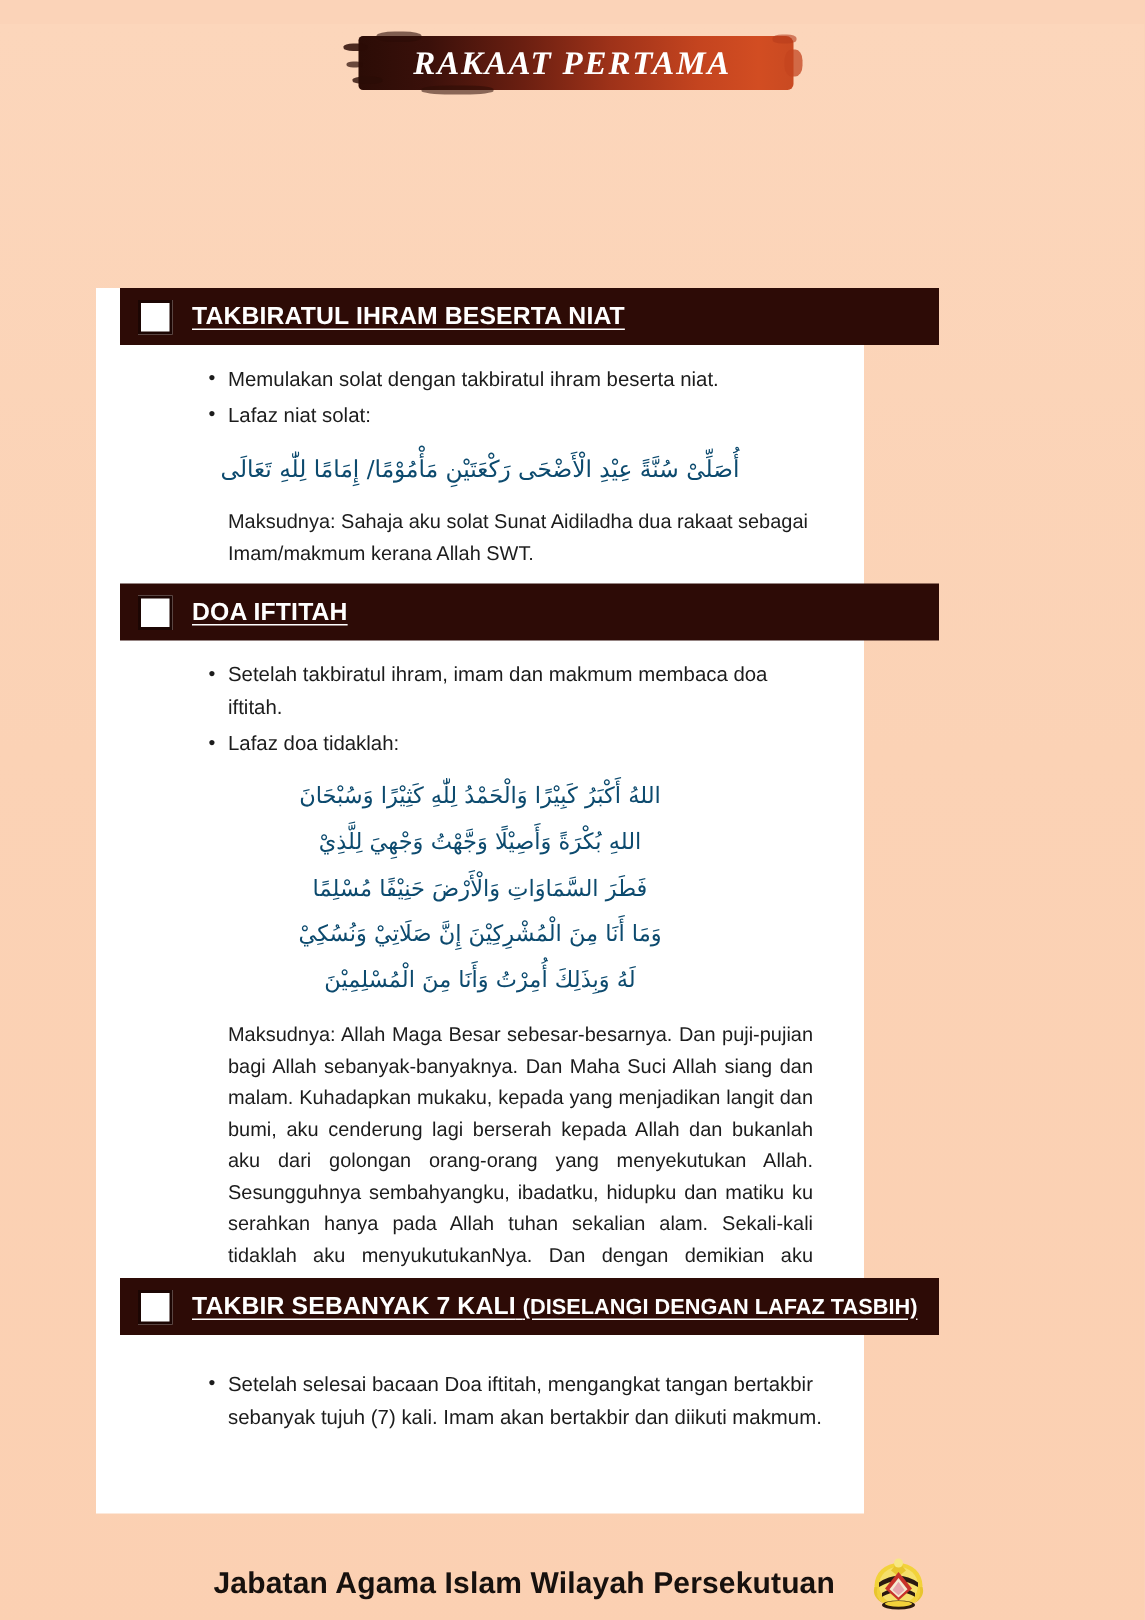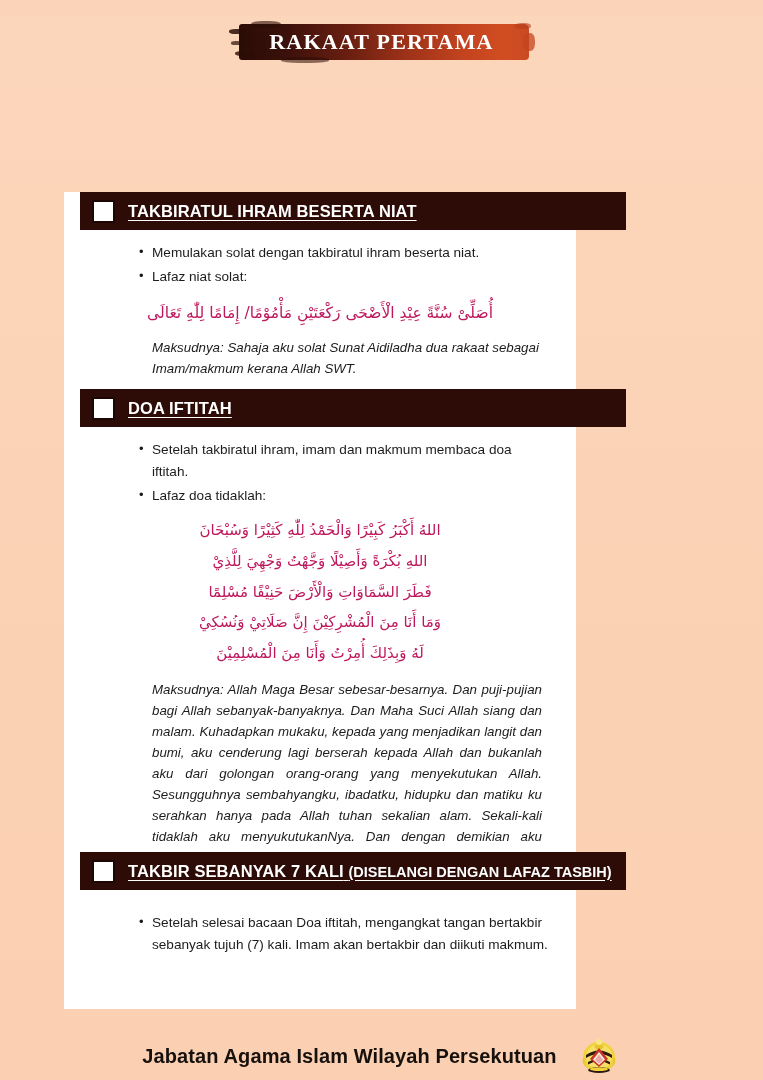--- a/index.html
+++ b/index.html
@@ -79,20 +79,21 @@
   .sp4 { left: 22px;  top: 2px;  width: 30px; height: 7px;  opacity: .6; }
   .sp5 { left: 52px;  top: 38px; width: 48px; height: 6px;  opacity: .55; }
   .sp6 { right: 0px;  top: 14px; width: 12px; height: 18px; background:#c4441f; opacity: .75; }
   .sp7 { right: 4px;  top: 4px;  width: 16px; height: 6px;  background:#b83c1c; opacity: .6; }
   .brush-text {
     position: relative;
     z-index: 3;
     color: #ffffff;
     font-family: "Liberation Serif", serif;
     font-weight: bold;
+    font-style: italic;
     font-size: 22px;
     letter-spacing: 1.2px;
     text-transform: uppercase;
     white-space: nowrap;
   }
 
   
   .card {
     position: absolute;
     left: 64px;
@@ -158,40 +159,39 @@
     left: -13px;
     top: -1px;
     font-size: 13px;
     color: #1c1c1c;
   }
 
   .arabic {
     direction: rtl;
     text-align: center;
     font-family: "DejaVu Sans", sans-serif;
-    color: #be185d;
+    color: #0c4a6e;
     line-height: 2.0;
   }
   .arabic.single {
     font-size: 15.5px;
     margin: 10px 0 8px 0;
   }
   .arabic.block {
     font-size: 15px;
     margin: 8px 0 10px 0;
     line-height: 2.05;
   }
   .arabic .aline { display: block; white-space: nowrap; }
 
   .meaning {
     font-size: 13.3px;
     color: #1c1c1c;
     line-height: 1.58;
     font-family: "Liberation Sans", sans-serif;
-    font-style: italic;
   }
   .meaning.indent {
     padding-left: 62px;
   }
   .meaning.justify {
     text-align: justify;
     padding: 0 8px 0 62px;
   }
 
   

